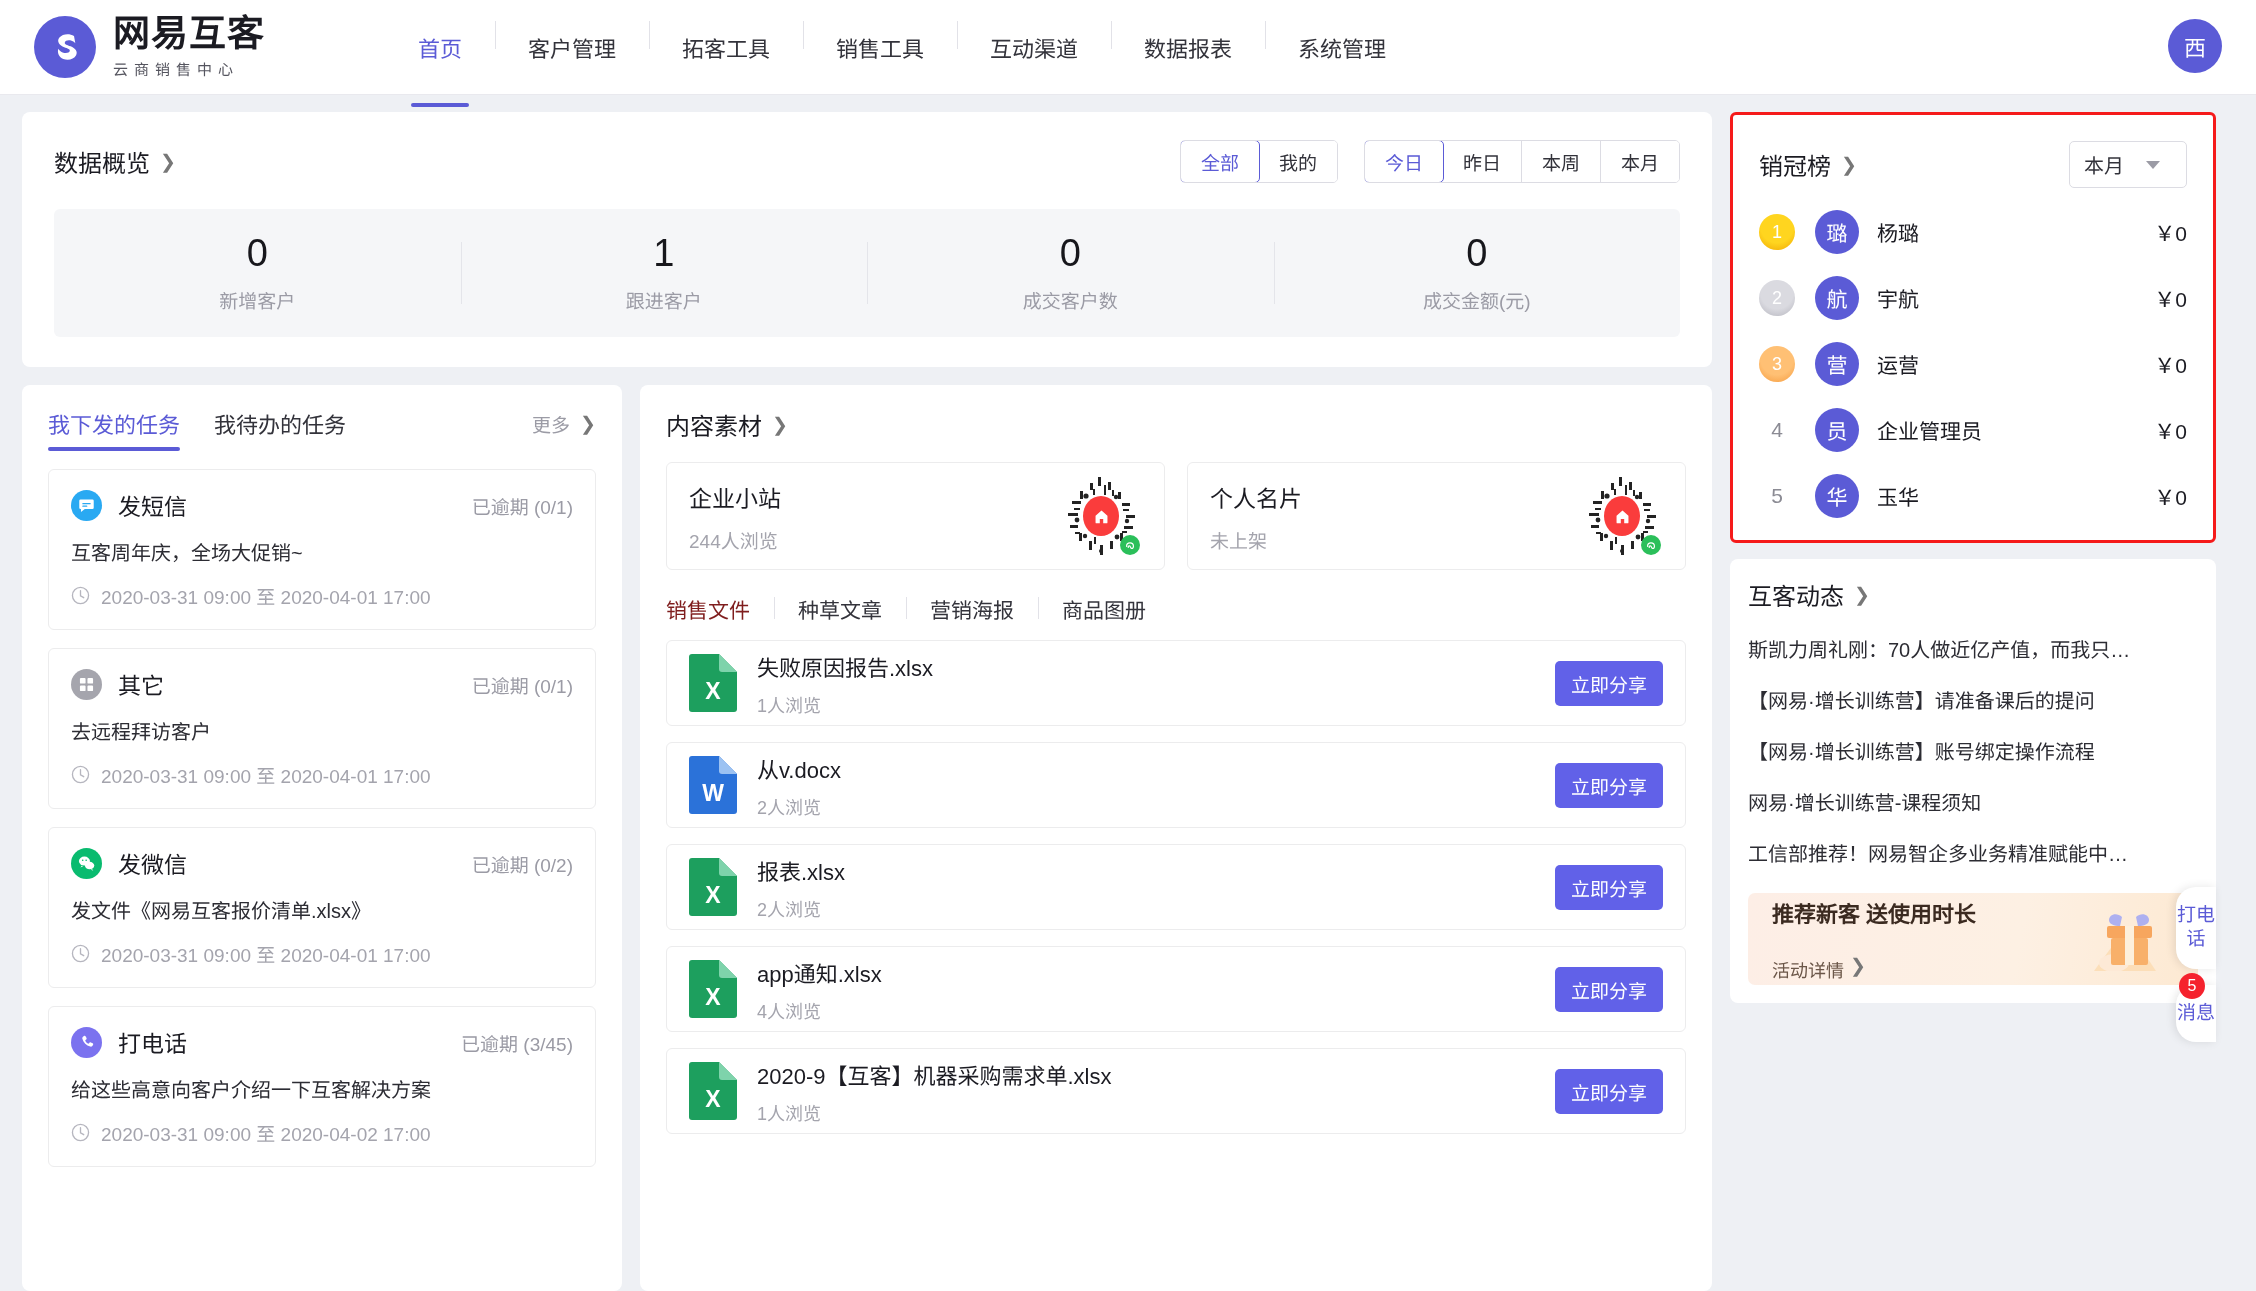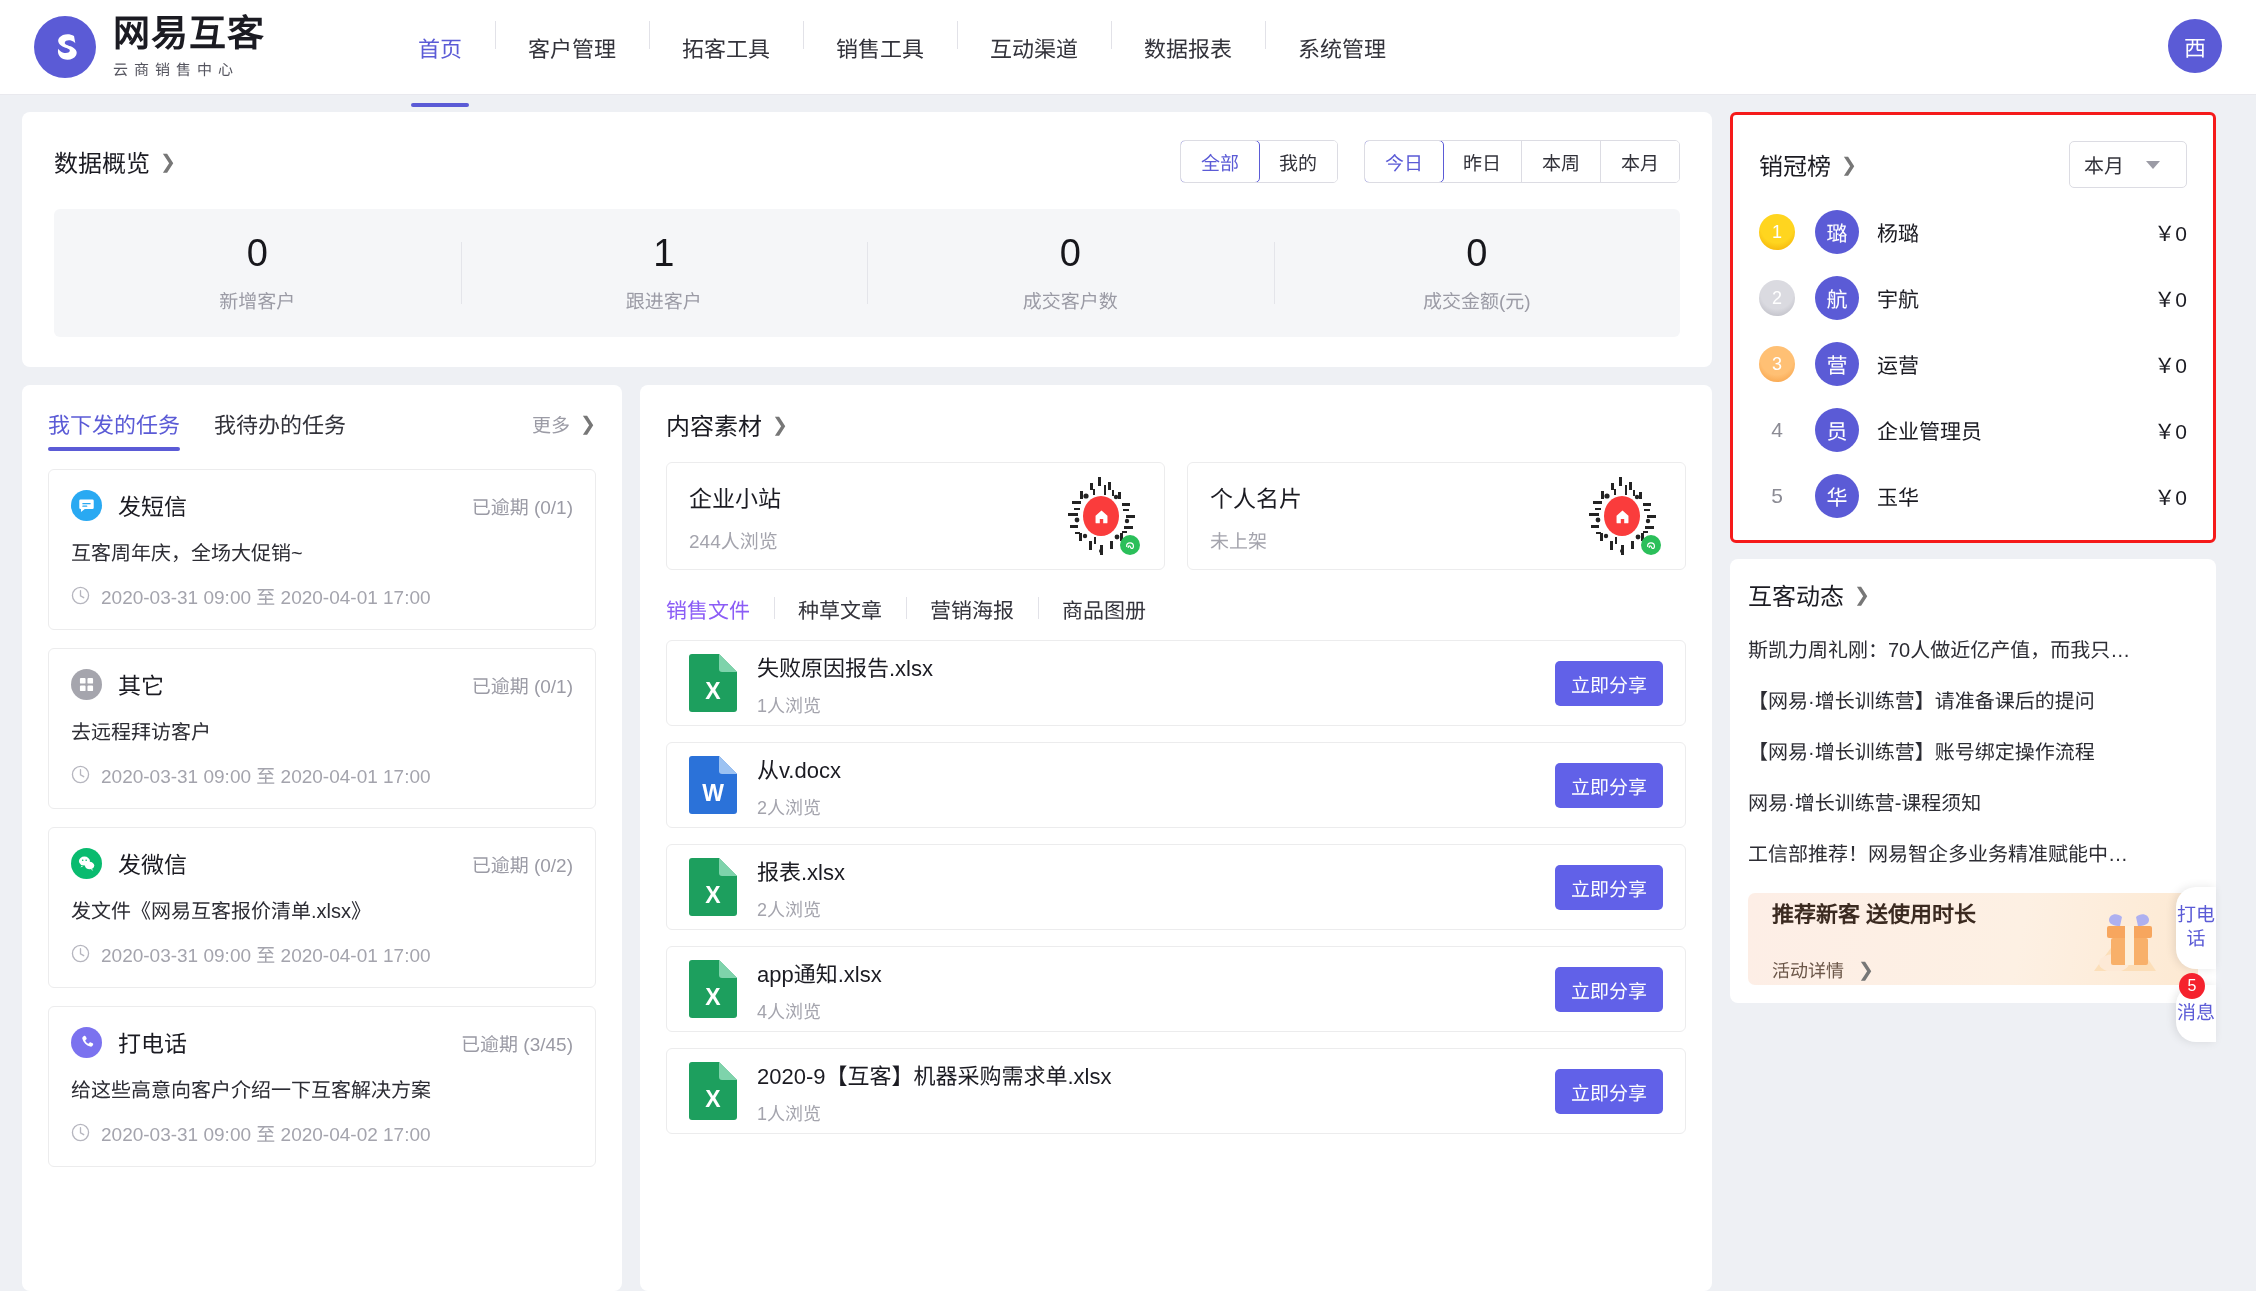--- a/index.html
+++ b/index.html
@@ -169,21 +169,21 @@
     width: 20px; height: 20px; border-radius: 50%; background: #2bbf5a;
     display:flex; align-items:center; justify-content:center;
   }
 
   .file-tabs { display: flex; align-items: center; margin-top: 24px; }
   .ftab {
     font-size: 21px; color: #33333b; padding: 0 24px;
     position: relative; cursor: pointer;
   }
   .ftab:first-child { padding-left: 0; }
-  .ftab.active { color: #8b5cf6; }
+  .ftab.active { color: #7f1d1d; }
   .ftab + .ftab::before {
     content: ""; position: absolute; left: 0; top: 3px;
     width: 1px; height: 22px; background: #e2e2e8;
   }
 
   .file-row {
     border: 1px solid #ececed; border-radius: 6px; height: 86px;
     margin-top: 16px; display: flex; align-items: center; padding: 0 22px;
   }
   .f-icon { width: 48px; height: 58px; position: relative; flex: none; }
@@ -238,21 +238,21 @@
   }
   .promo {
     margin-top: 26px; height: 92px; border-radius: 7px;
     background: linear-gradient(100deg, #fdeee6 0%, #fdf0e3 60%, #fde9d2 100%);
     display: flex; align-items: center; padding: 0 24px;
     position: relative; overflow: hidden; cursor: pointer;
   }
   .promo-t { font-size: 22px; font-weight: 700; color: #3b2a20; }
   .promo-s {
     font-size: 18px; color: #6b5648; margin-top: 28px;
-    display: flex; align-items: center; gap: 14px;
+    display: flex; align-items: flex-start; gap: 6px;
   }
   .gift { position: absolute; right: 30px; top: 14px; }
 
   
   .rail { position: absolute; right: 0; top: 775px; width: 40px; }
   .rail-btn {
     width: 40px; background: #fff; border-radius: 20px 0 0 20px;
     box-shadow: -2px 0 10px rgba(0,0,0,.10);
     font-size: 19px; color: #5b5bd6; text-align: center;
     padding: 16px 0 18px 0; line-height: 1.25; cursor: pointer;

